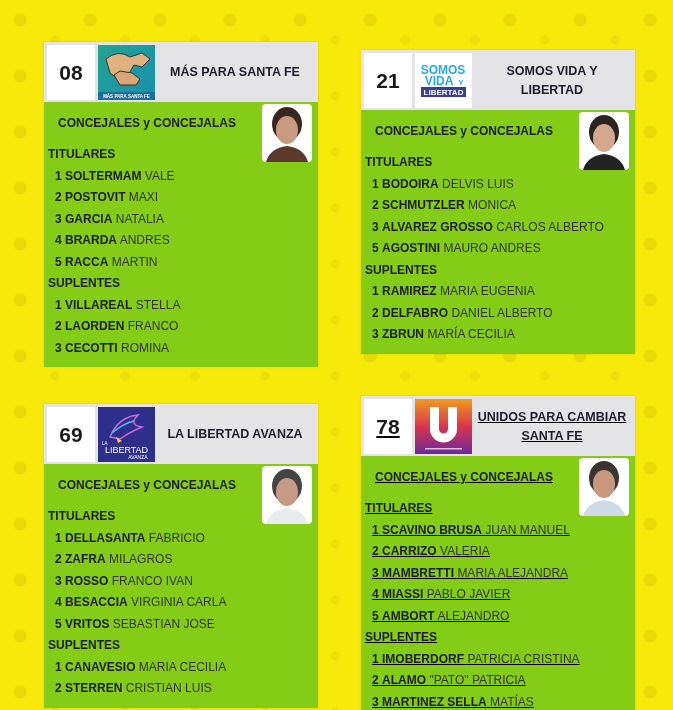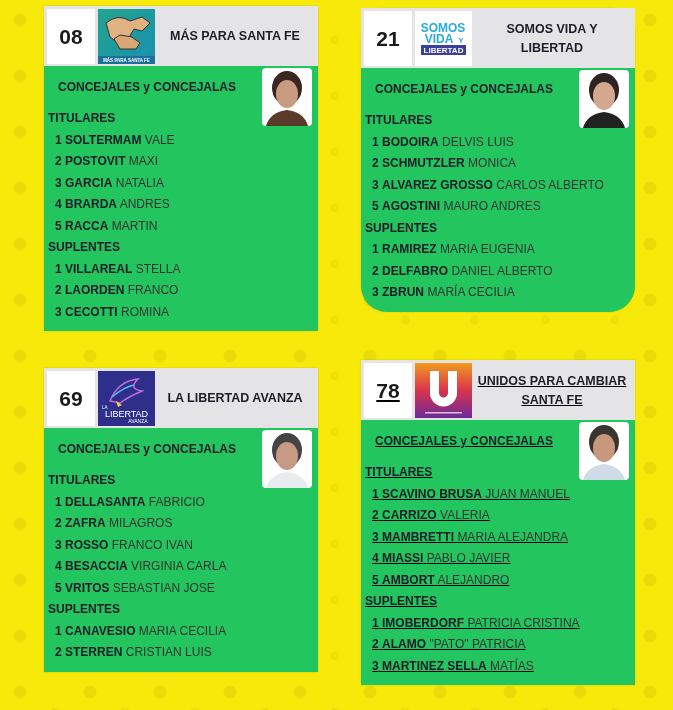--- a/index.html
+++ b/index.html
@@ -12,22 +12,23 @@
   .bg-pattern {
     position: absolute; inset: 0;
     background-image:
       radial-gradient(circle at 20px 20px, rgba(210,190,0,0.35) 6px, transparent 7px),
       radial-gradient(circle at 55px 40px, rgba(210,190,0,0.25) 4px, transparent 5px);
     background-size: 70px 56px;
   }
   .card {
     position: absolute;
     width: 274px;
-    background: #22c55e;
+    background: #84cc16;
     box-shadow: 0 0 2px rgba(0,0,0,0.15);
+    margin-top: 36px;
   }
   .card-header {
     height: 60px;
     background: #e4e4e6;
     display: flex;
     align-items: stretch;
     padding: 3px 3px 2px 3px;
   }
   .list-number {
     width: 48px;
@@ -112,21 +113,21 @@
         </div>
       <div class="group-label">SUPLENTES</div>
       <div class="suplentes">
           <div class="candidate"><span class="num">1</span> <span class="surname">VILLAREAL</span> <span class="given">STELLA</span></div>
           <div class="candidate"><span class="num">2</span> <span class="surname">LAORDEN</span> <span class="given">FRANCO</span></div>
           <div class="candidate"><span class="num">3</span> <span class="surname">CECOTTI</span> <span class="given">ROMINA</span></div>
         </div>
     </div>
   </div>
 
-  <div class="card" style="left: 361px; top: 8px; border-radius: 26px;">
+  <div class="card" style="left: 361px; top: 14px;">
     <div class="card-header">
       <div class="list-number">21</div>
       <div class="logo">
           <svg width="57" height="55" viewBox="0 0 57 55">
       <rect width="57" height="55" fill="#fff"></rect>
       <text x="28" y="21" font-size="12" font-weight="bold" fill="#29a9e1" text-anchor="middle" font-family="Liberation Sans, sans-serif">SOMOS</text>
       <text x="24" y="32" font-size="12" font-weight="bold" fill="#29a9e1" text-anchor="middle" font-family="Liberation Sans, sans-serif">VIDA</text>
       <text x="46" y="32" font-size="8" font-weight="bold" fill="#29a9e1" text-anchor="middle" font-family="Liberation Sans, sans-serif">Y</text>
       <rect x="6" y="34" width="45" height="10" fill="#3b3f9a"></rect>
       <text x="28.5" y="42" font-size="8" font-weight="bold" fill="#fff" text-anchor="middle" font-family="Liberation Sans, sans-serif">LIBERTAD</text>

